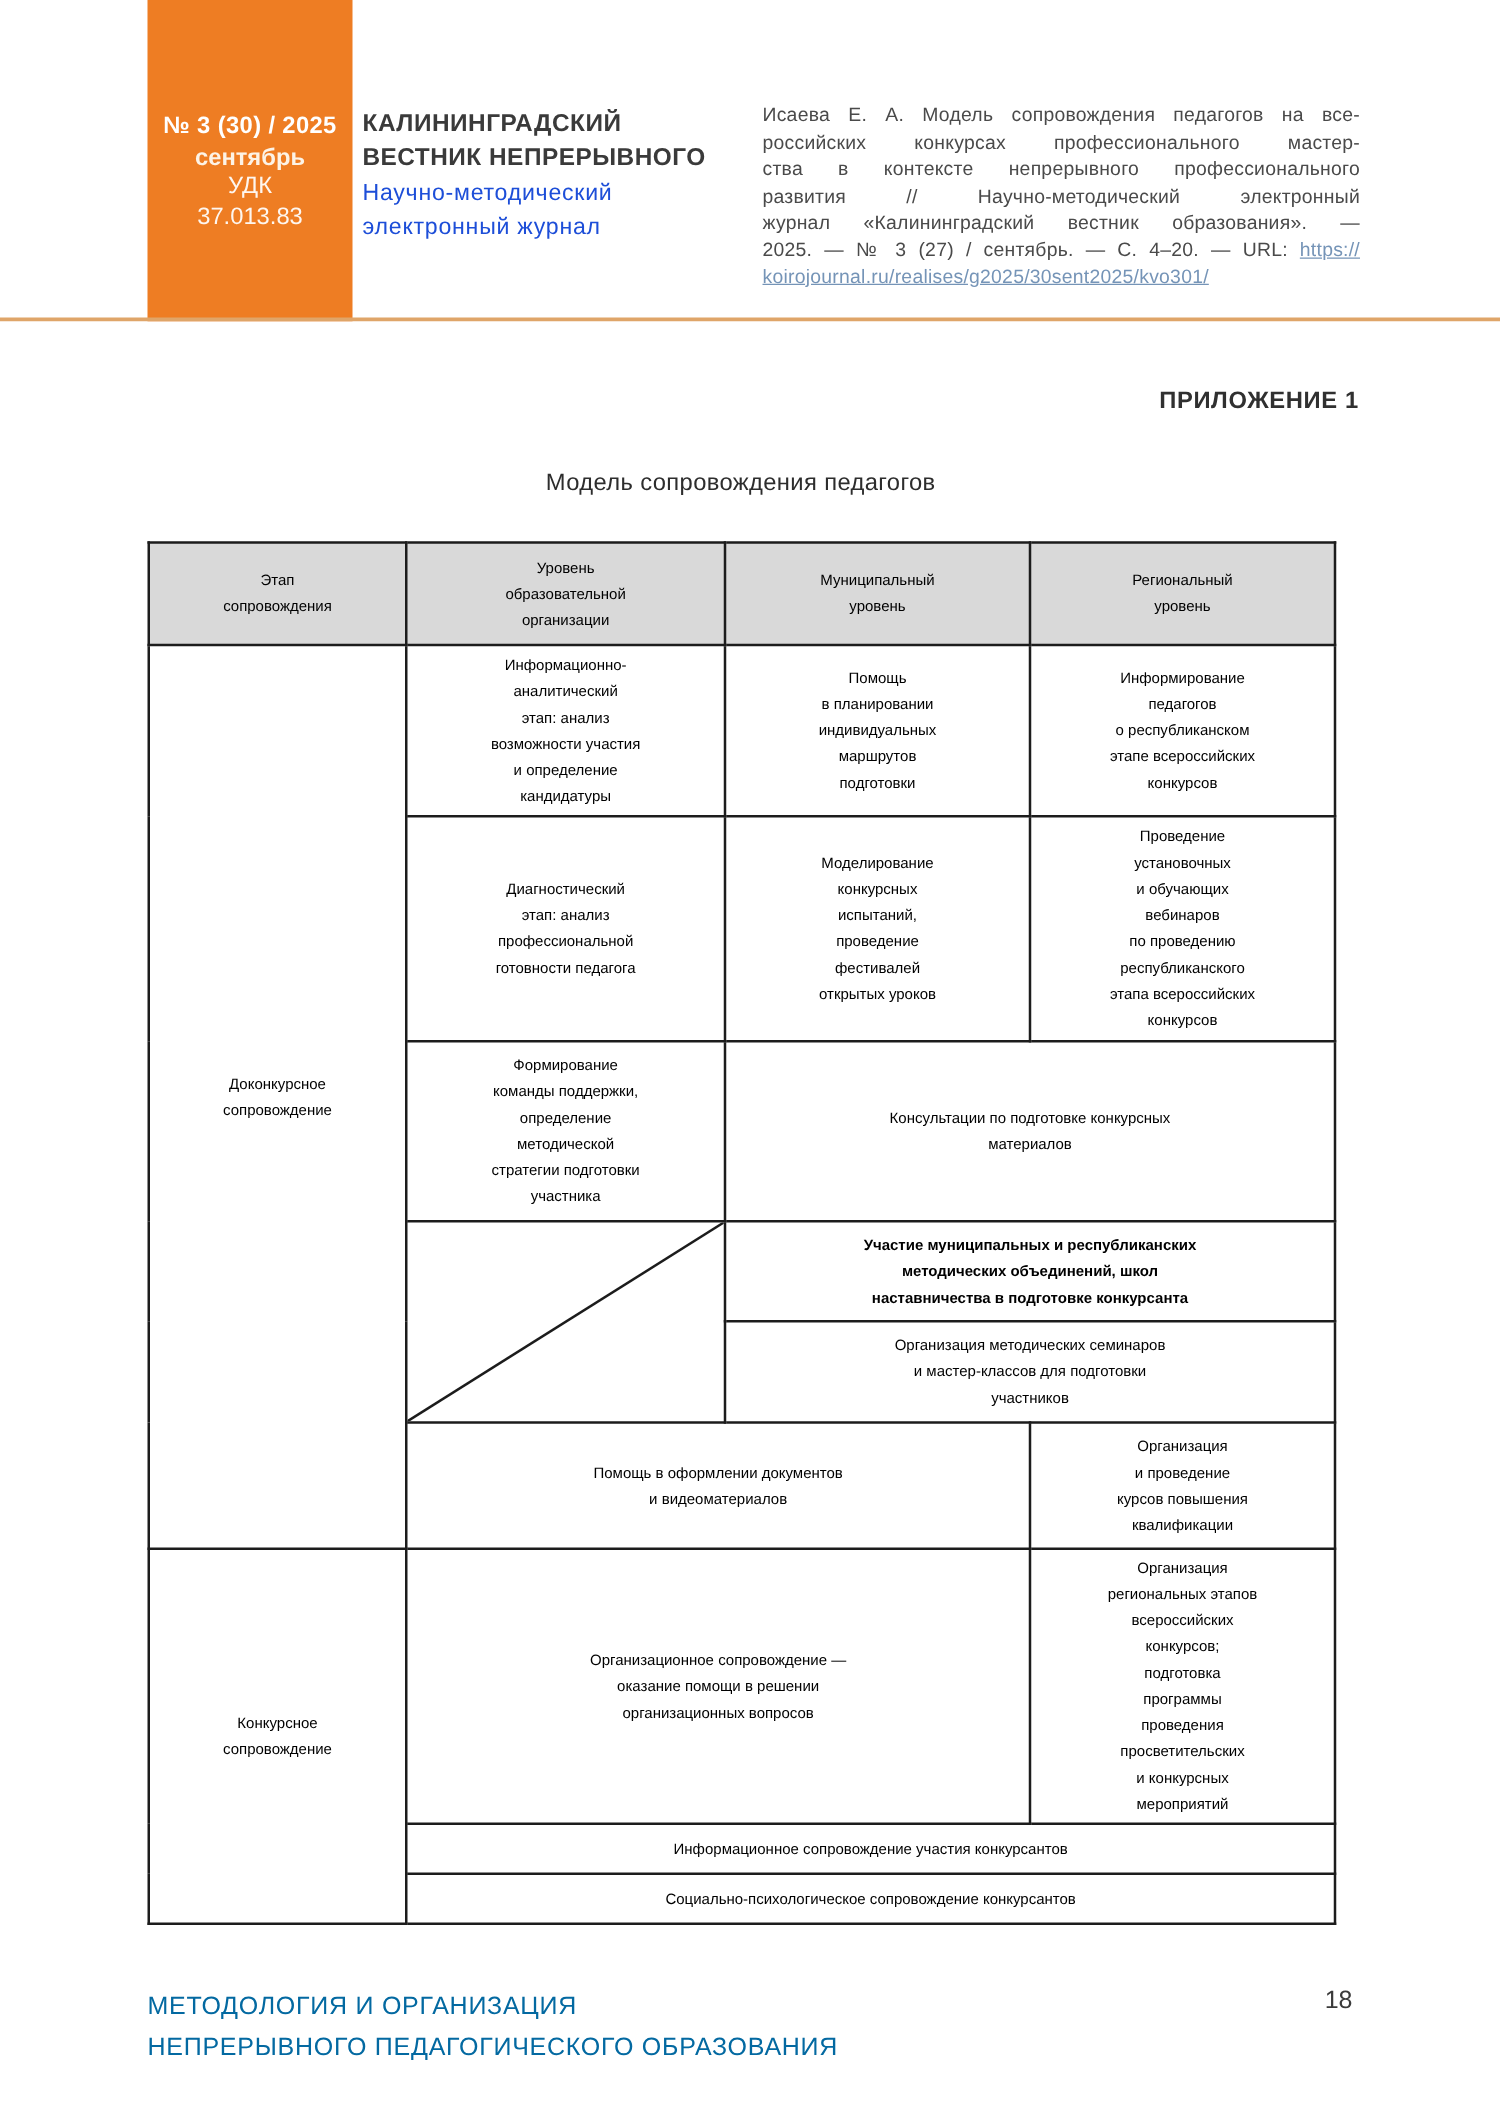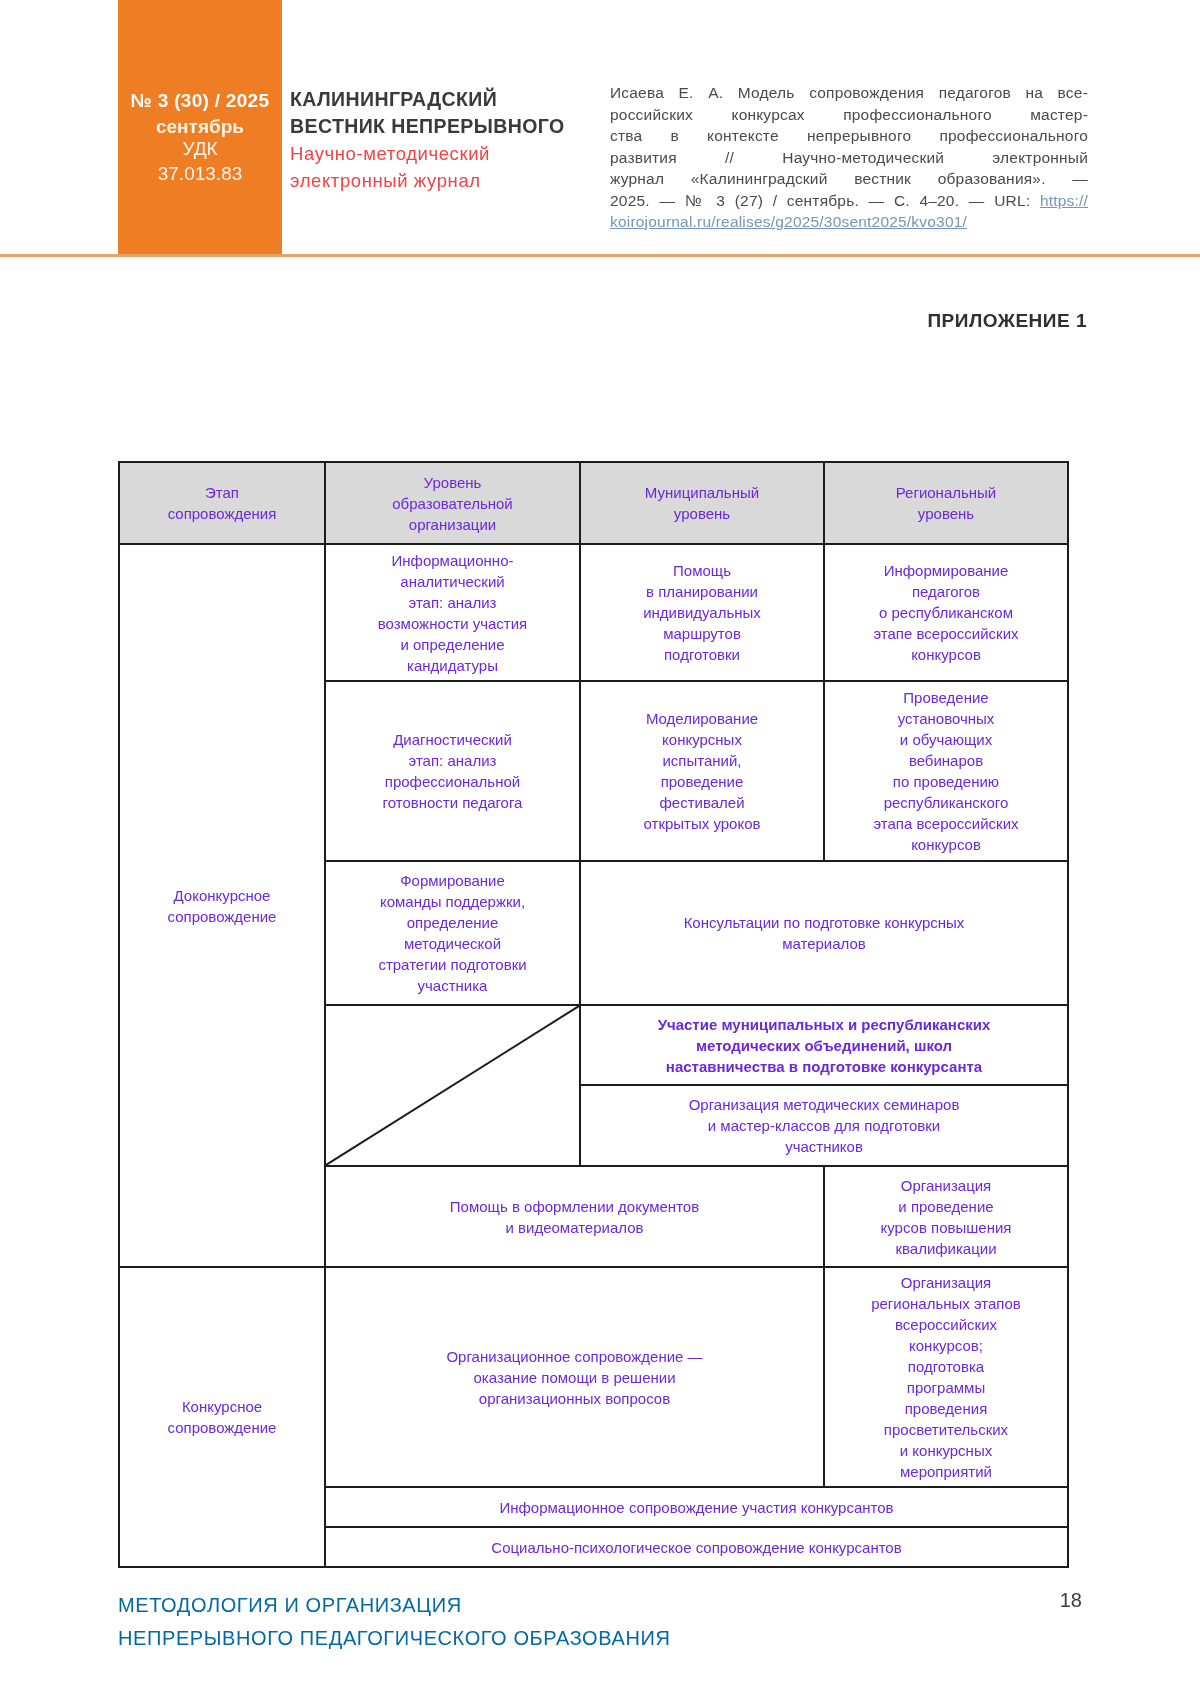--- a/index.html
+++ b/index.html
@@ -17,21 +17,21 @@
     position: absolute; left: 118px; top: 0; width: 164px; height: 257px;
     background: #ee7d23; color: #ffffff; text-align: center;
   }
   .issue-box .issue { margin-top: 90px; font-size: 19px; font-weight: bold; letter-spacing: 0.3px; }
   .issue-box .month { margin-top: 4px; font-size: 19px; font-weight: bold; color: #fdf3e6; }
   .issue-box .udk   { font-size: 19px; color: rgba(255,255,255,0.93); }
   .issue-box .udk-num { margin-top: 3px; font-size: 19px; color: rgba(255,255,255,0.93); }
 
   .journal-id { position: absolute; left: 290px; top: 86px; color: #3a3a3a; }
   .journal-id .jt  { font-size: 19.5px; font-weight: bold; line-height: 27px; letter-spacing: 0.4px; }
-  .journal-id .jst { font-size: 18.5px; line-height: 27px; letter-spacing: 0.6px; color: #ef4444; }
+  .journal-id .jst { font-size: 18.5px; line-height: 27px; letter-spacing: 0.6px; color: #1d4ed8; }
 
   .citation {
     position: absolute; left: 610px; top: 82px; width: 478px;
     font-size: 15.5px; line-height: 21.5px; color: #4a4a4a;
     white-space: pre-line; text-align: justify; text-align-last: justify;
     letter-spacing: 0.2px;
   }
   .citation a { color: #7594b7; text-decoration: underline; cursor: pointer; }
 
   .orange-rule {
@@ -46,21 +46,21 @@
   }
   .table-title {
     position: absolute; left: 118px; top: 376px; width: 949px;
     text-align: center; font-size: 19px; color: #2d2d2d; letter-spacing: 0.3px;
   }
 
   
   table.model {
     position: absolute; left: 118px; top: 433px;
     border-collapse: collapse; table-layout: fixed; width: 949px;
-    font-size: 15px; line-height: 21px; color: #6d28d9; margin-top: 28px;
+    font-size: 12px; line-height: 21px; color: #000000;
   }
   table.model td {
     border: 2px solid #1c1c1c;
     text-align: center; vertical-align: middle;
     padding: 4px 6px;
     white-space: pre-line;
   }
   table.model td.hdr { background: #d9d9d9; height: 82px; }
   tr.r1 td { height: 137px; }
   tr.r2 td { height: 180px; }
@@ -111,20 +111,21 @@
 ства в контексте непрерывного профессионального
 развития // Научно-методический электронный
 журнал «Калининградский вестник образования». —
 2025. — № 3 (27) / сентябрь. — С. 4–20. — URL: </span><a>https://
 koirojournal.ru/realises/g2025/30sent2025/kvo301/</a></p>
   </header>
 
   <div class="orange-rule"></div>
 
   <div class="appendix">ПРИЛОЖЕНИЕ 1</div>
+  <div class="table-title">Модель сопровождения педагогов</div>
 
   <table class="model">
     <colgroup>
       <col style="width:206px">
         <col style="width:255px">
         <col style="width:244px">
         <col style="width:244px">
     </colgroup>
     <tbody>
         <tr class="rh">

